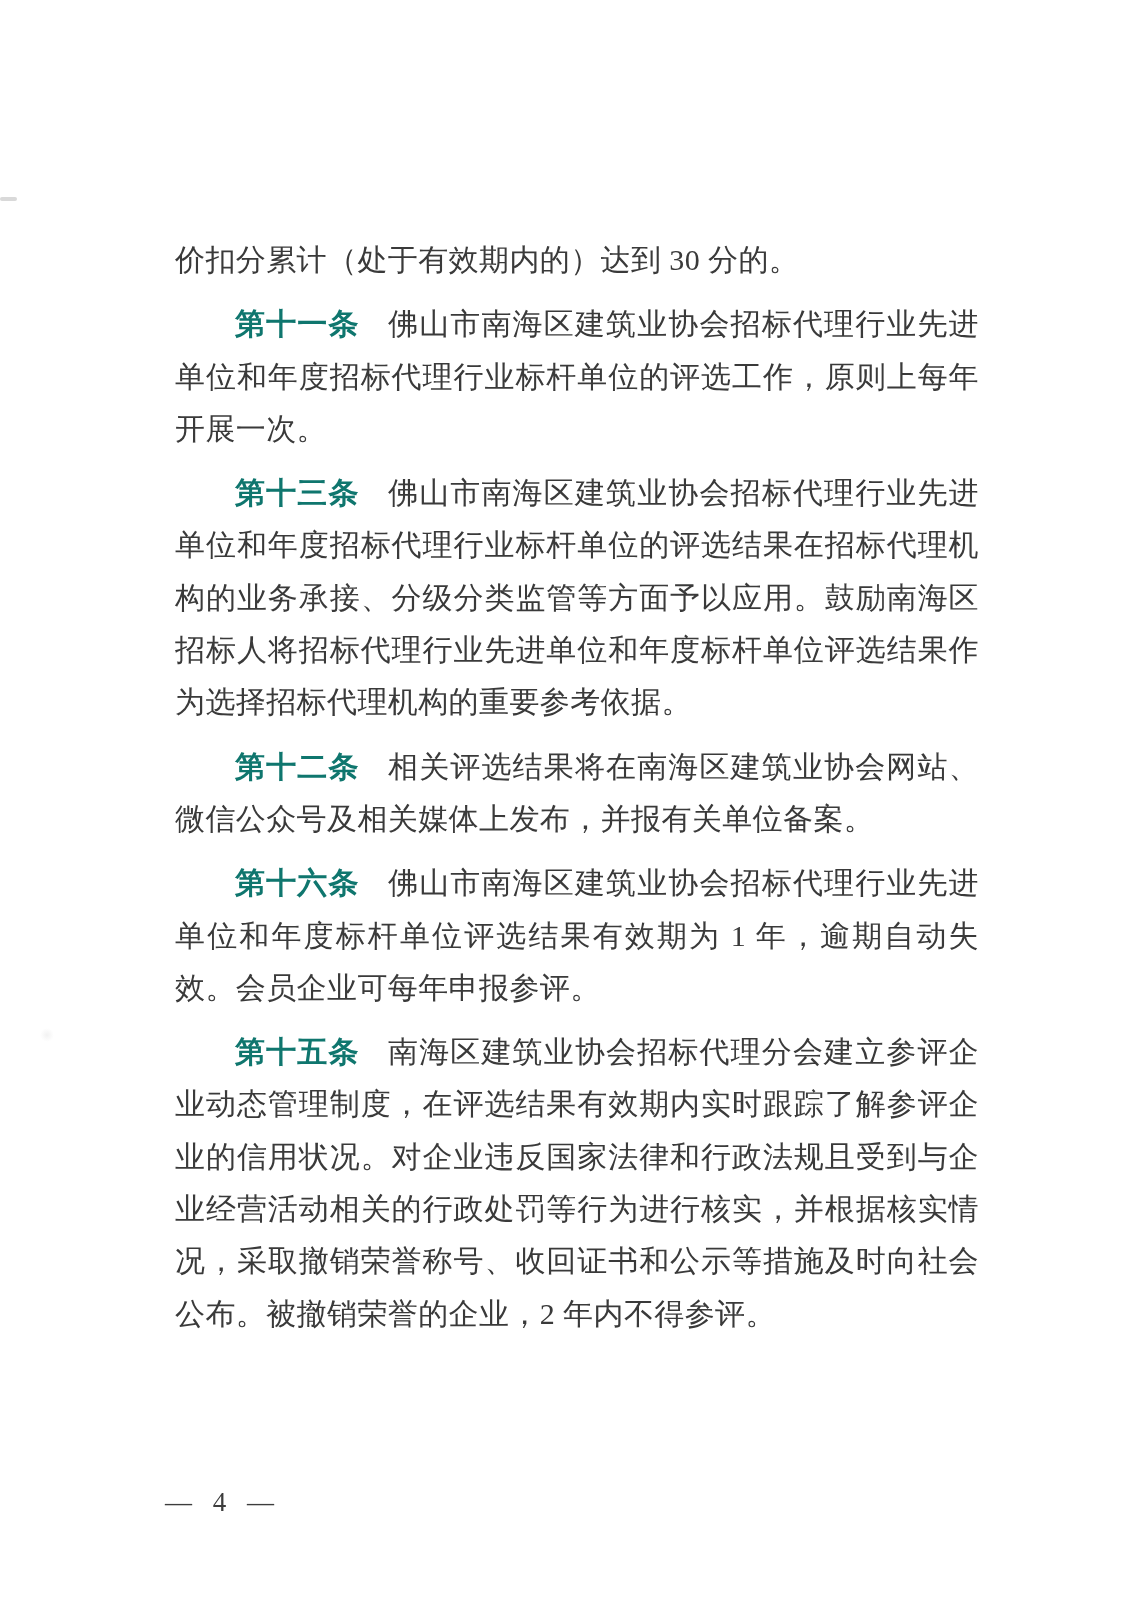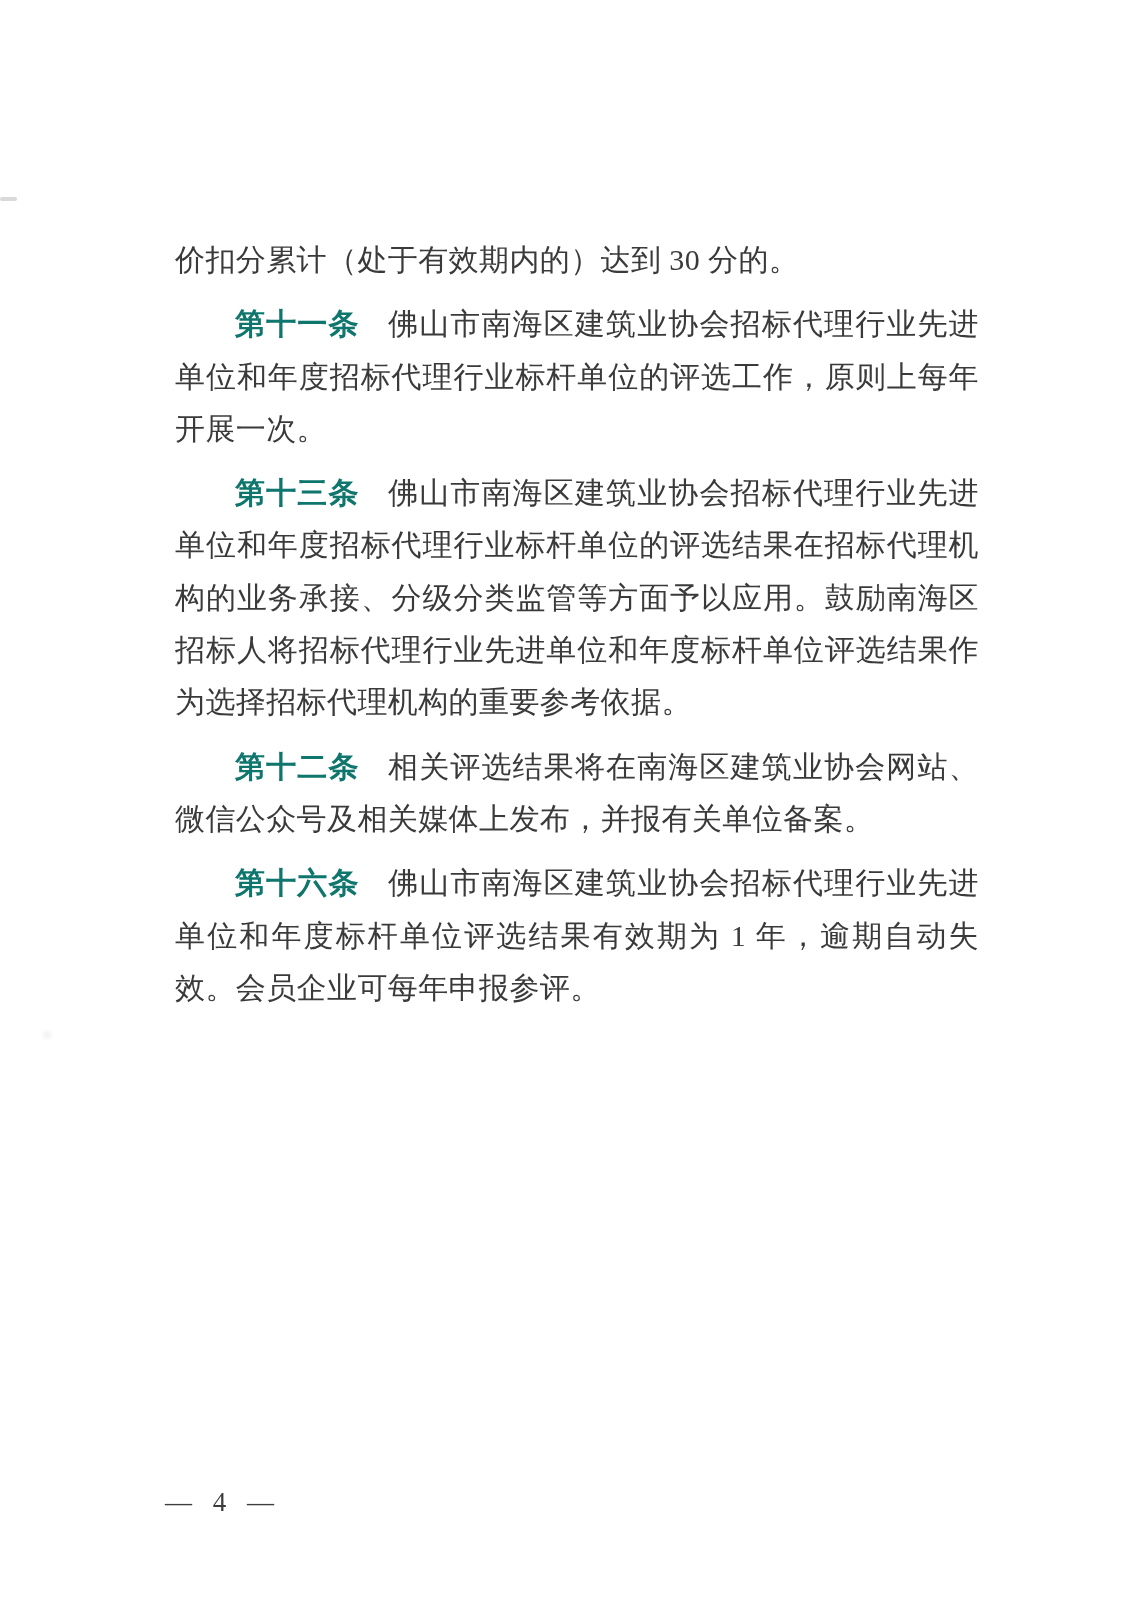--- a/index.html
+++ b/index.html
@@ -79,17 +79,18 @@
   <p class="continuation"><span>价扣分累计（处于有效期内的）达到 30 分的。</span></p>
 
   <p><b class="article-head">第十一条</b><span>佛山市南海区建筑业协会招标代理行业先进单位和年度招标代理行业标杆单位的评选工作，原则上每年开展一次。</span></p>
 
   <p><b class="article-head">第十三条</b><span>佛山市南海区建筑业协会招标代理行业先进单位和年度招标代理行业标杆单位的评选结果在招标代理机构的业务承接、分级分类监管等方面予以应用。鼓励南海区招标人将招标代理行业先进单位和年度标杆单位评选结果作为选择招标代理机构的重要参考依据。</span></p>
 
   <p><b class="article-head">第十二条</b><span>相关评选结果将在南海区建筑业协会网站、微信公众号及相关媒体上发布，并报有关单位备案。</span></p>
 
   <p><b class="article-head">第十六条</b><span>佛山市南海区建筑业协会招标代理行业先进单位和年度标杆单位评选结果有效期为 1 年，逾期自动失效。会员企业可每年申报参评。</span></p>
 
+  <p><b class="article-head">第十五条</b><span>南海区建筑业协会招标代理分会建立参评企业动态管理制度，在评选结果有效期内实时跟踪了解参评企业的信用状况。对企业违反国家法律和行政法规且受到与企业经营活动相关的行政处罚等行为进行核实，并根据核实情况，采取撤销荣誉称号、收回证书和公示等措施及时向社会公布。被撤销荣誉的企业，2 年内不得参评。</span></p>
 
 
 </div>
 
 <div class="page-number">— 4 —</div>
 
 </body></html>

